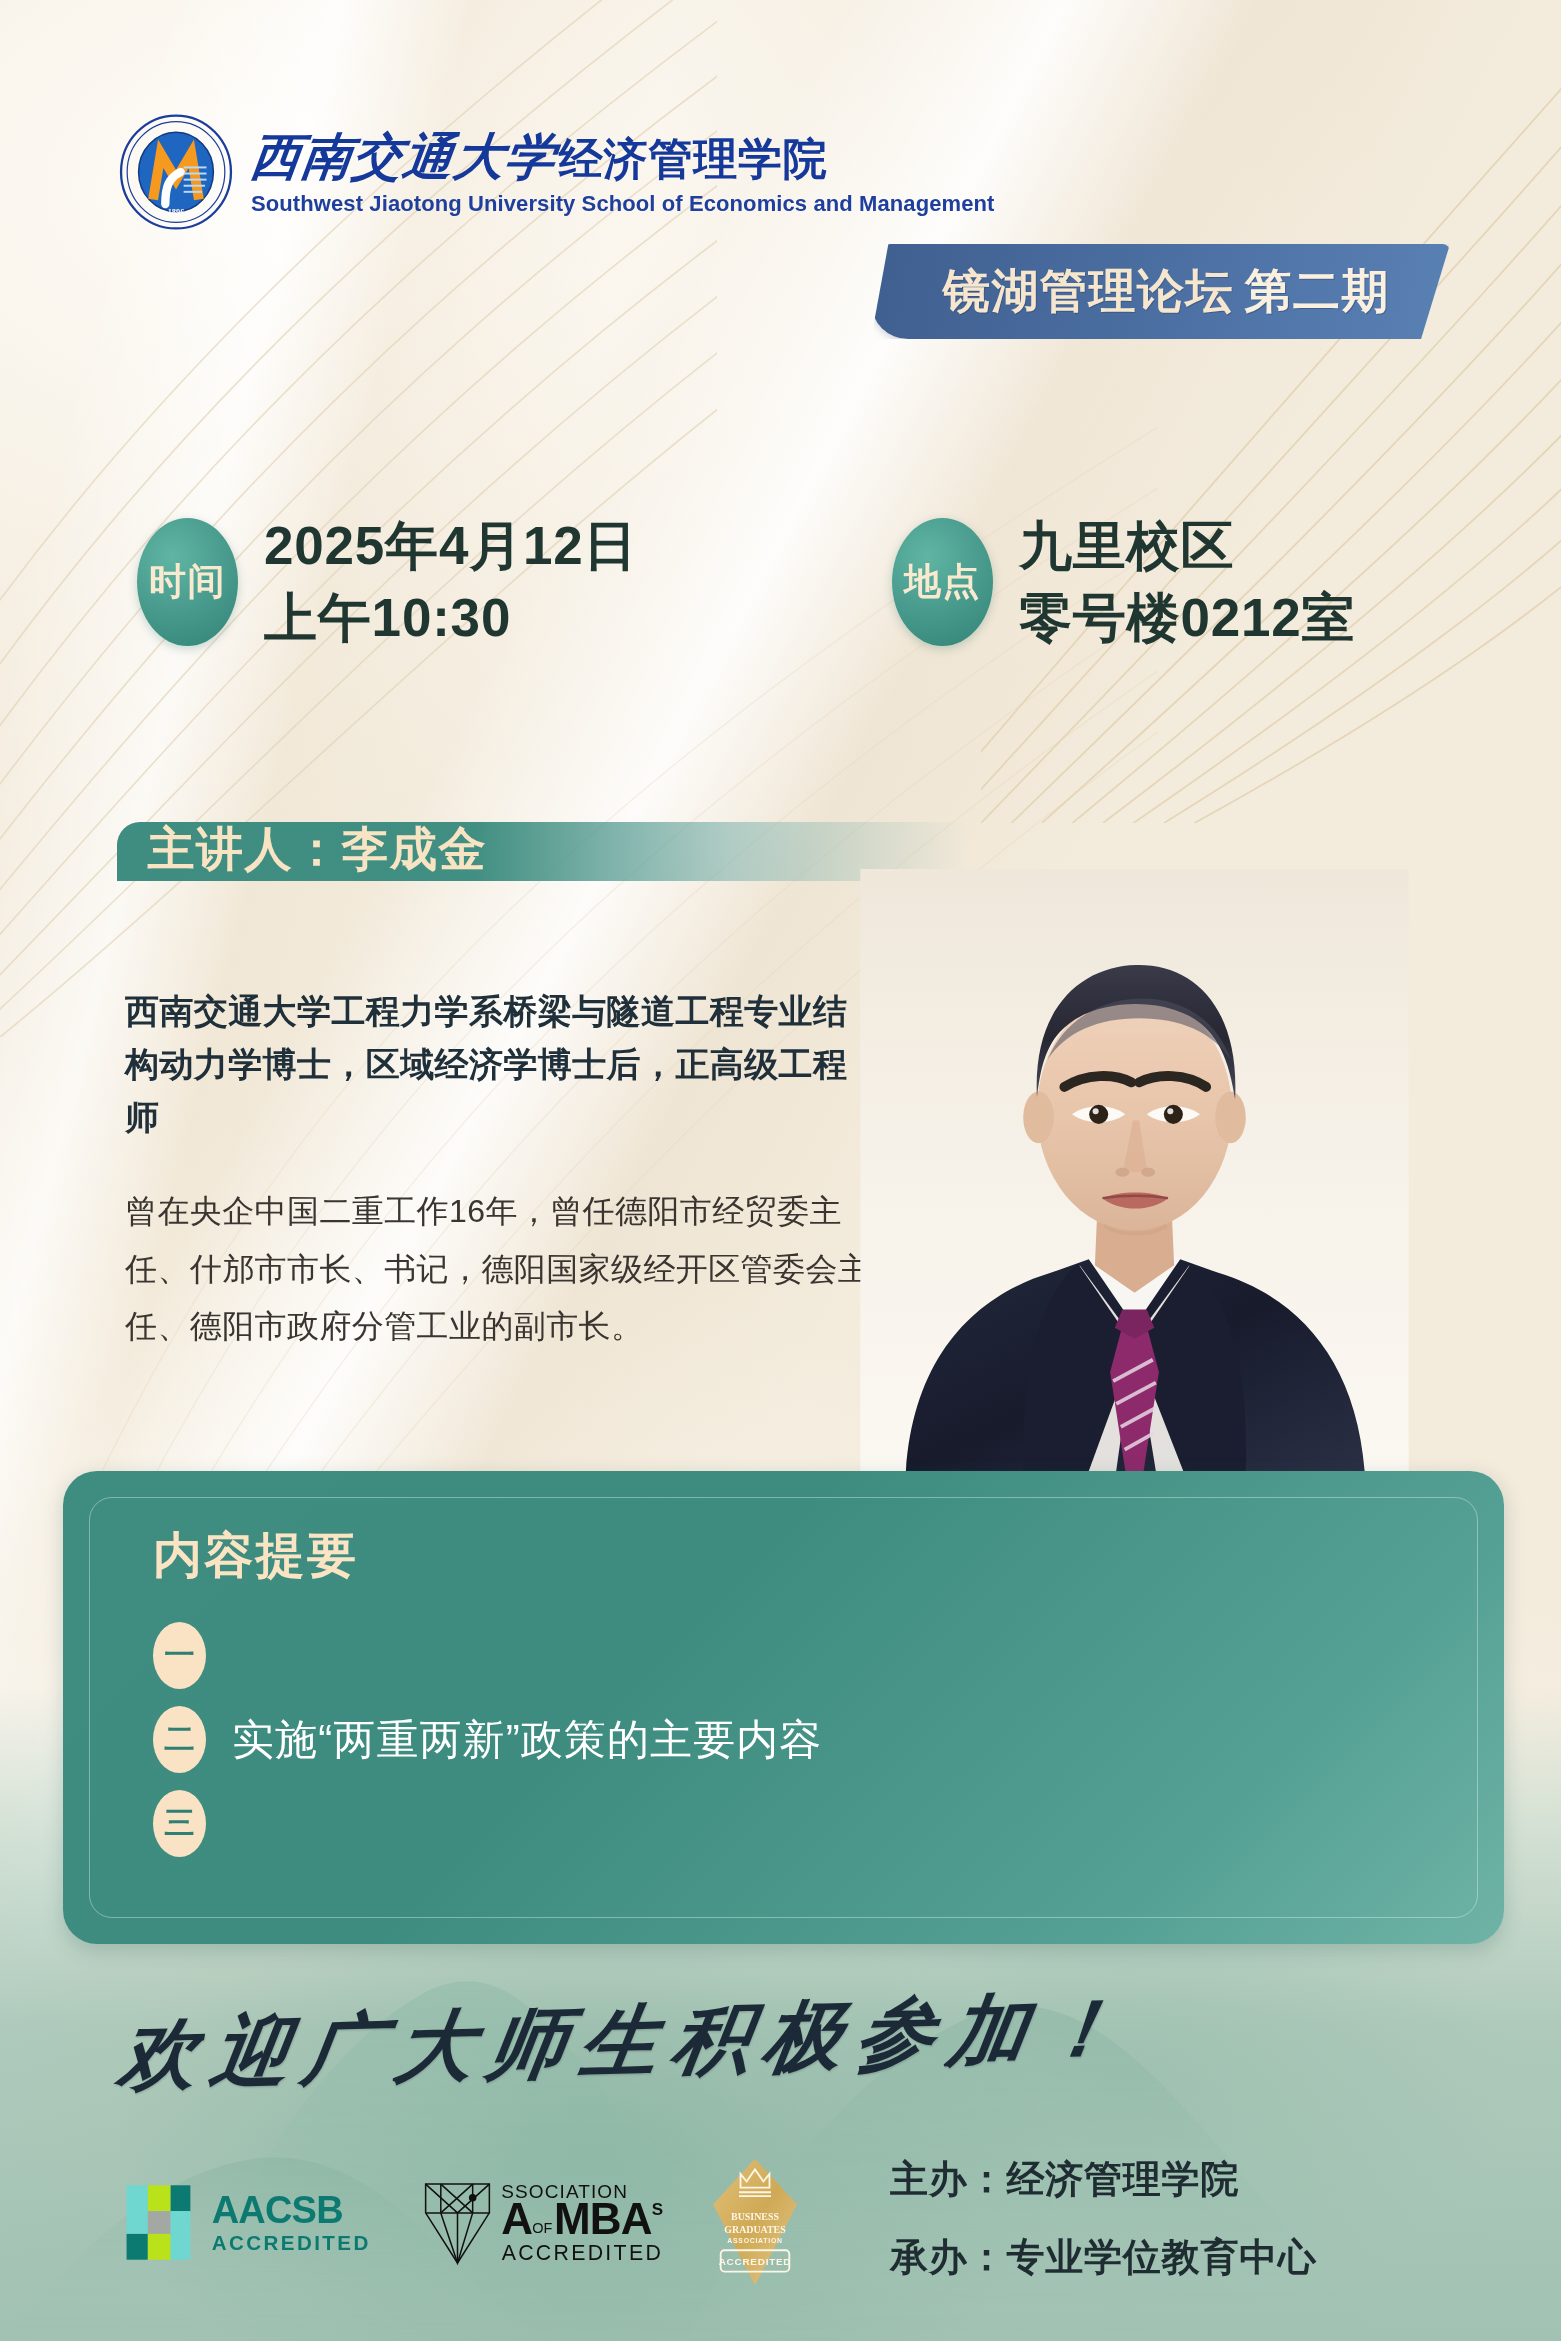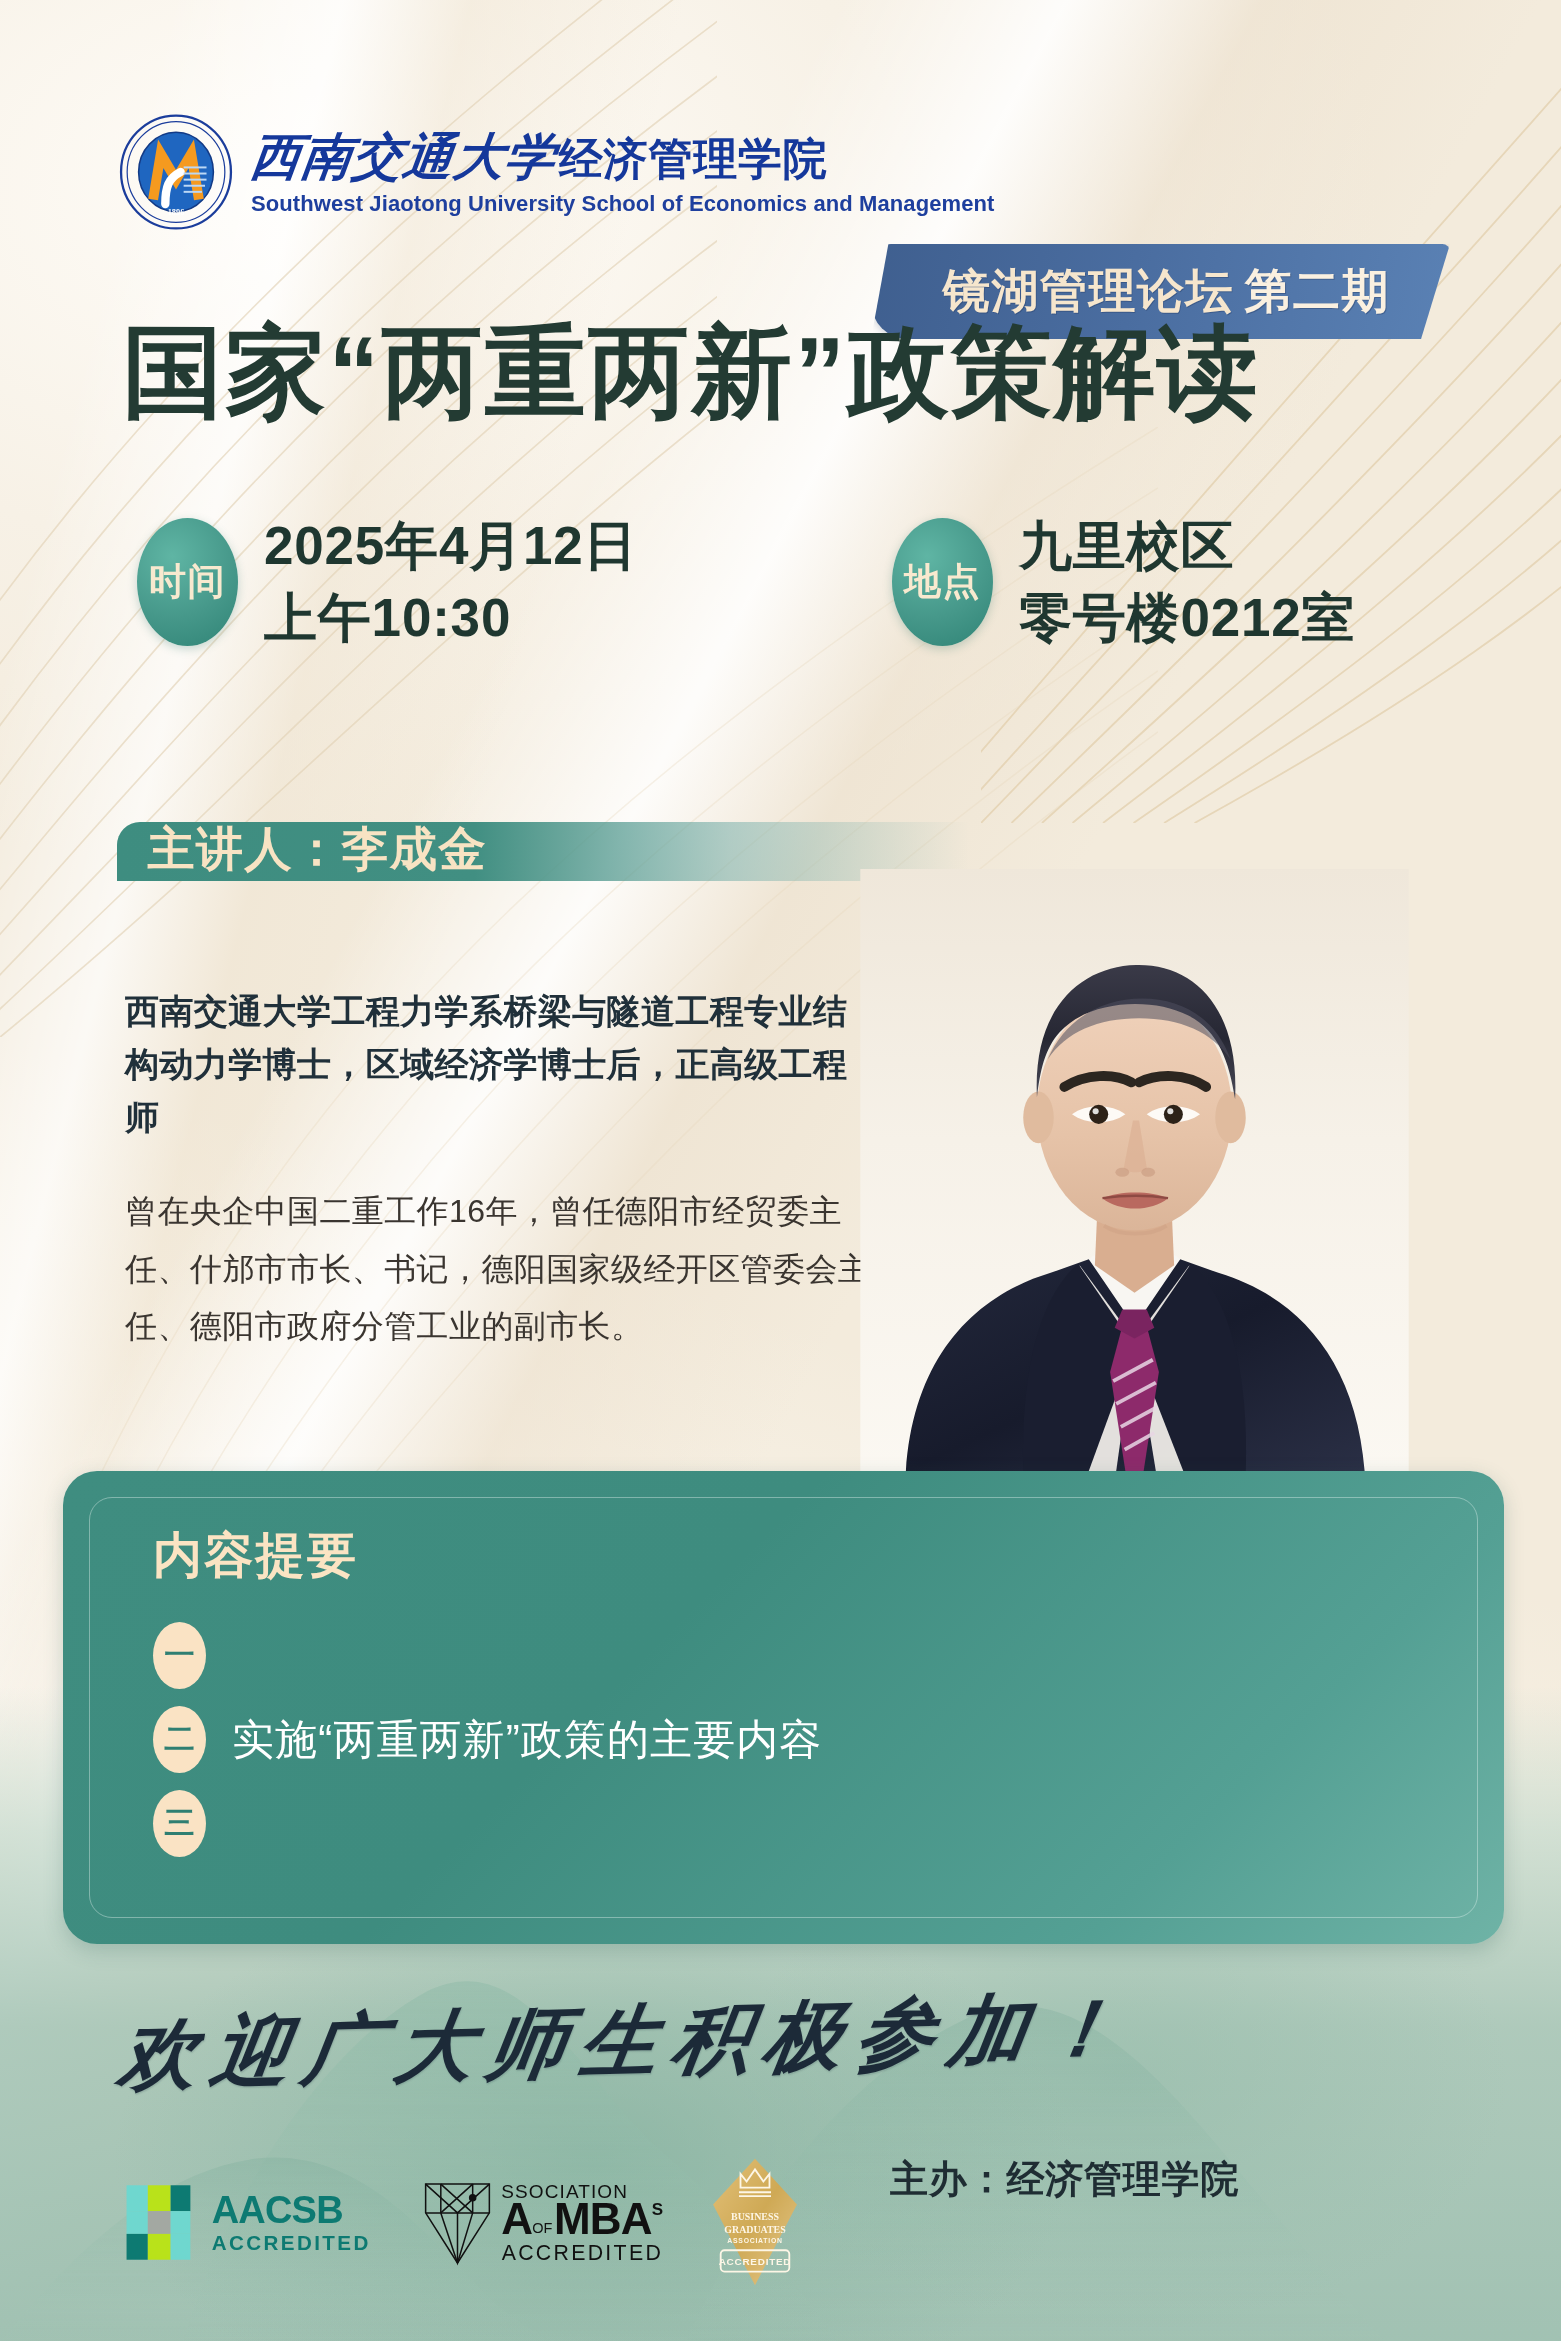--- a/index.html
+++ b/index.html
@@ -319,21 +319,20 @@
         <div class="logo-en">Southwest Jiaotong University School of Economics and Management</div>
       </div>
     </div>
 
     <div class="forum-banner">
       <span>镜湖管理论坛</span>
       <span class="issue">第二期</span>
     </div>
   </div>
 
-  <div class="main-title">国家“两重两新”政策解读</div>
 
   <div class="info-row">
     <div class="info-block info-time">
       <div class="badge-ellipse">
         <span>时间</span>
       </div>
       <div class="info-lines">
         <div>2025年4月12日</div>
         <div>上午10:30</div>
       </div>
@@ -526,17 +525,18 @@
           <text x="59" y="113" font-size="9" font-weight="600" fill="#fdf6e6" text-anchor="middle" letter-spacing="1" font-family="Liberation Sans, sans-serif">ASSOCIATION</text>
           <rect x="14" y="122" width="90" height="28" rx="5" fill="none" stroke="#fdf6e6" stroke-width="2.4"></rect>
           <text x="59" y="141" font-size="13" font-weight="700" fill="#fdf6e6" text-anchor="middle" letter-spacing="1" font-family="Liberation Sans, sans-serif">ACCREDITED</text>
         </svg>
       </div>
 
     </div>
 
     <div class="org-block">
       <div>主办：经济管理学院</div>
+      <div>承办：专业学位教育中心</div>
     </div>
   </div>
 
 </div>
 
 
 </body></html>

